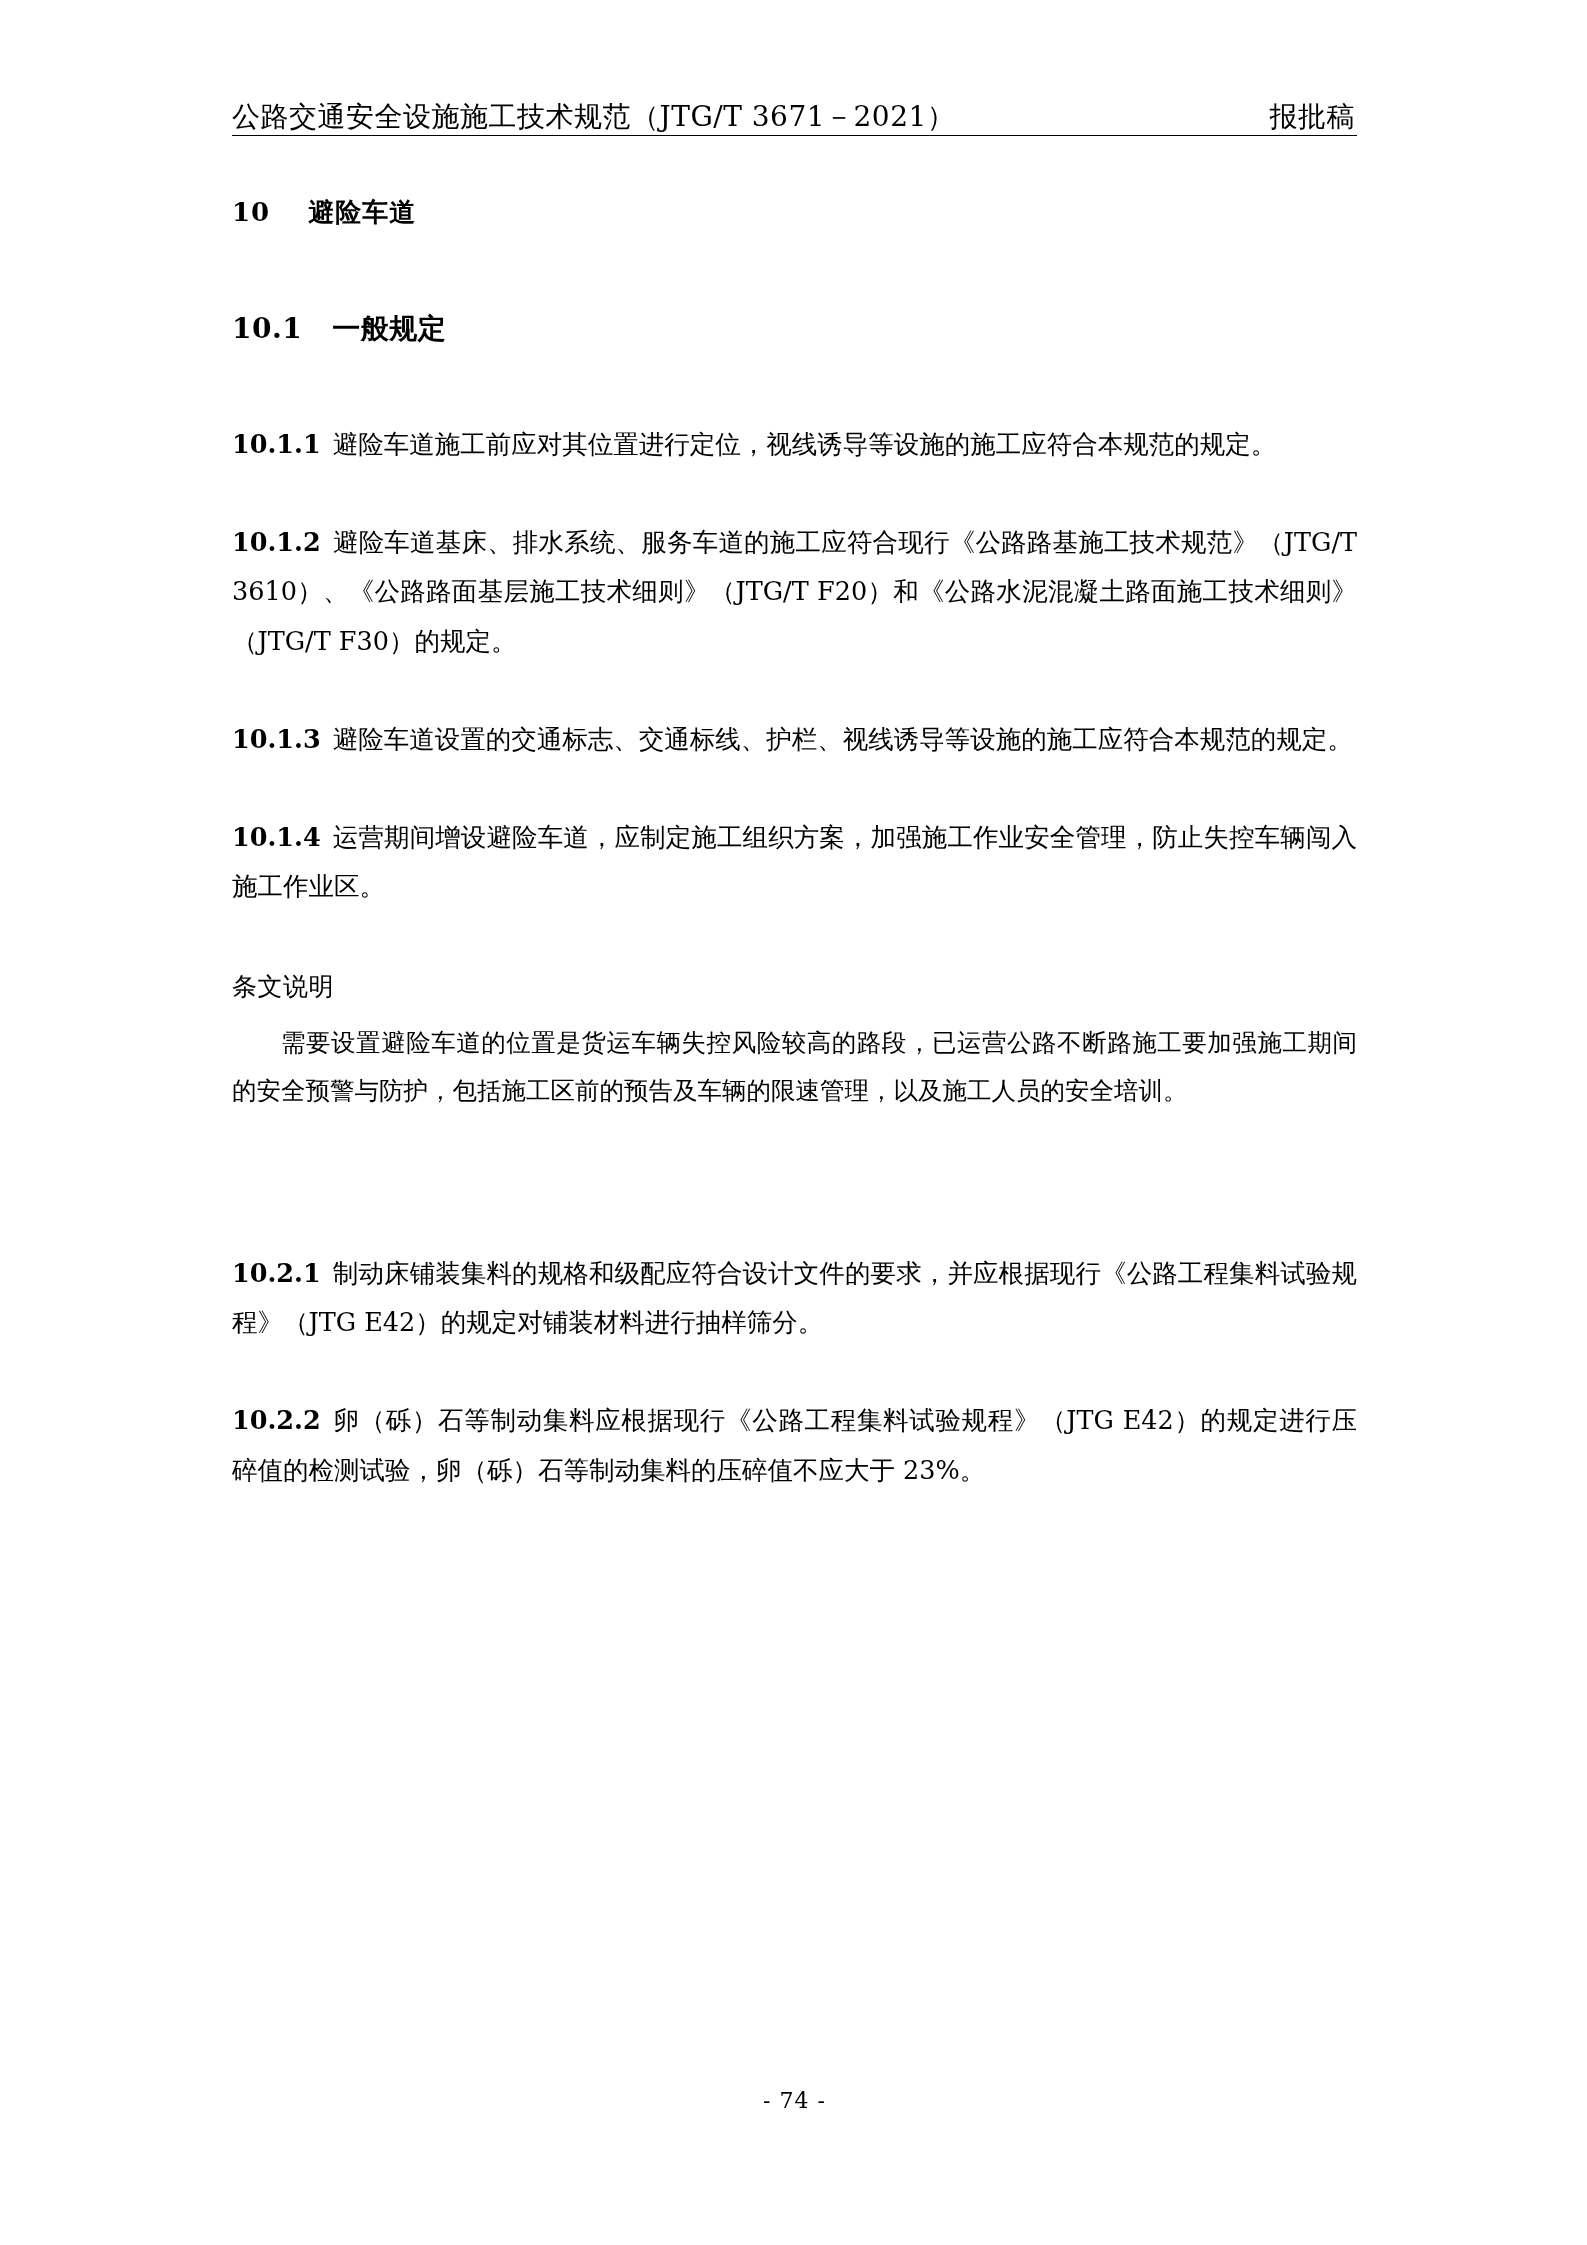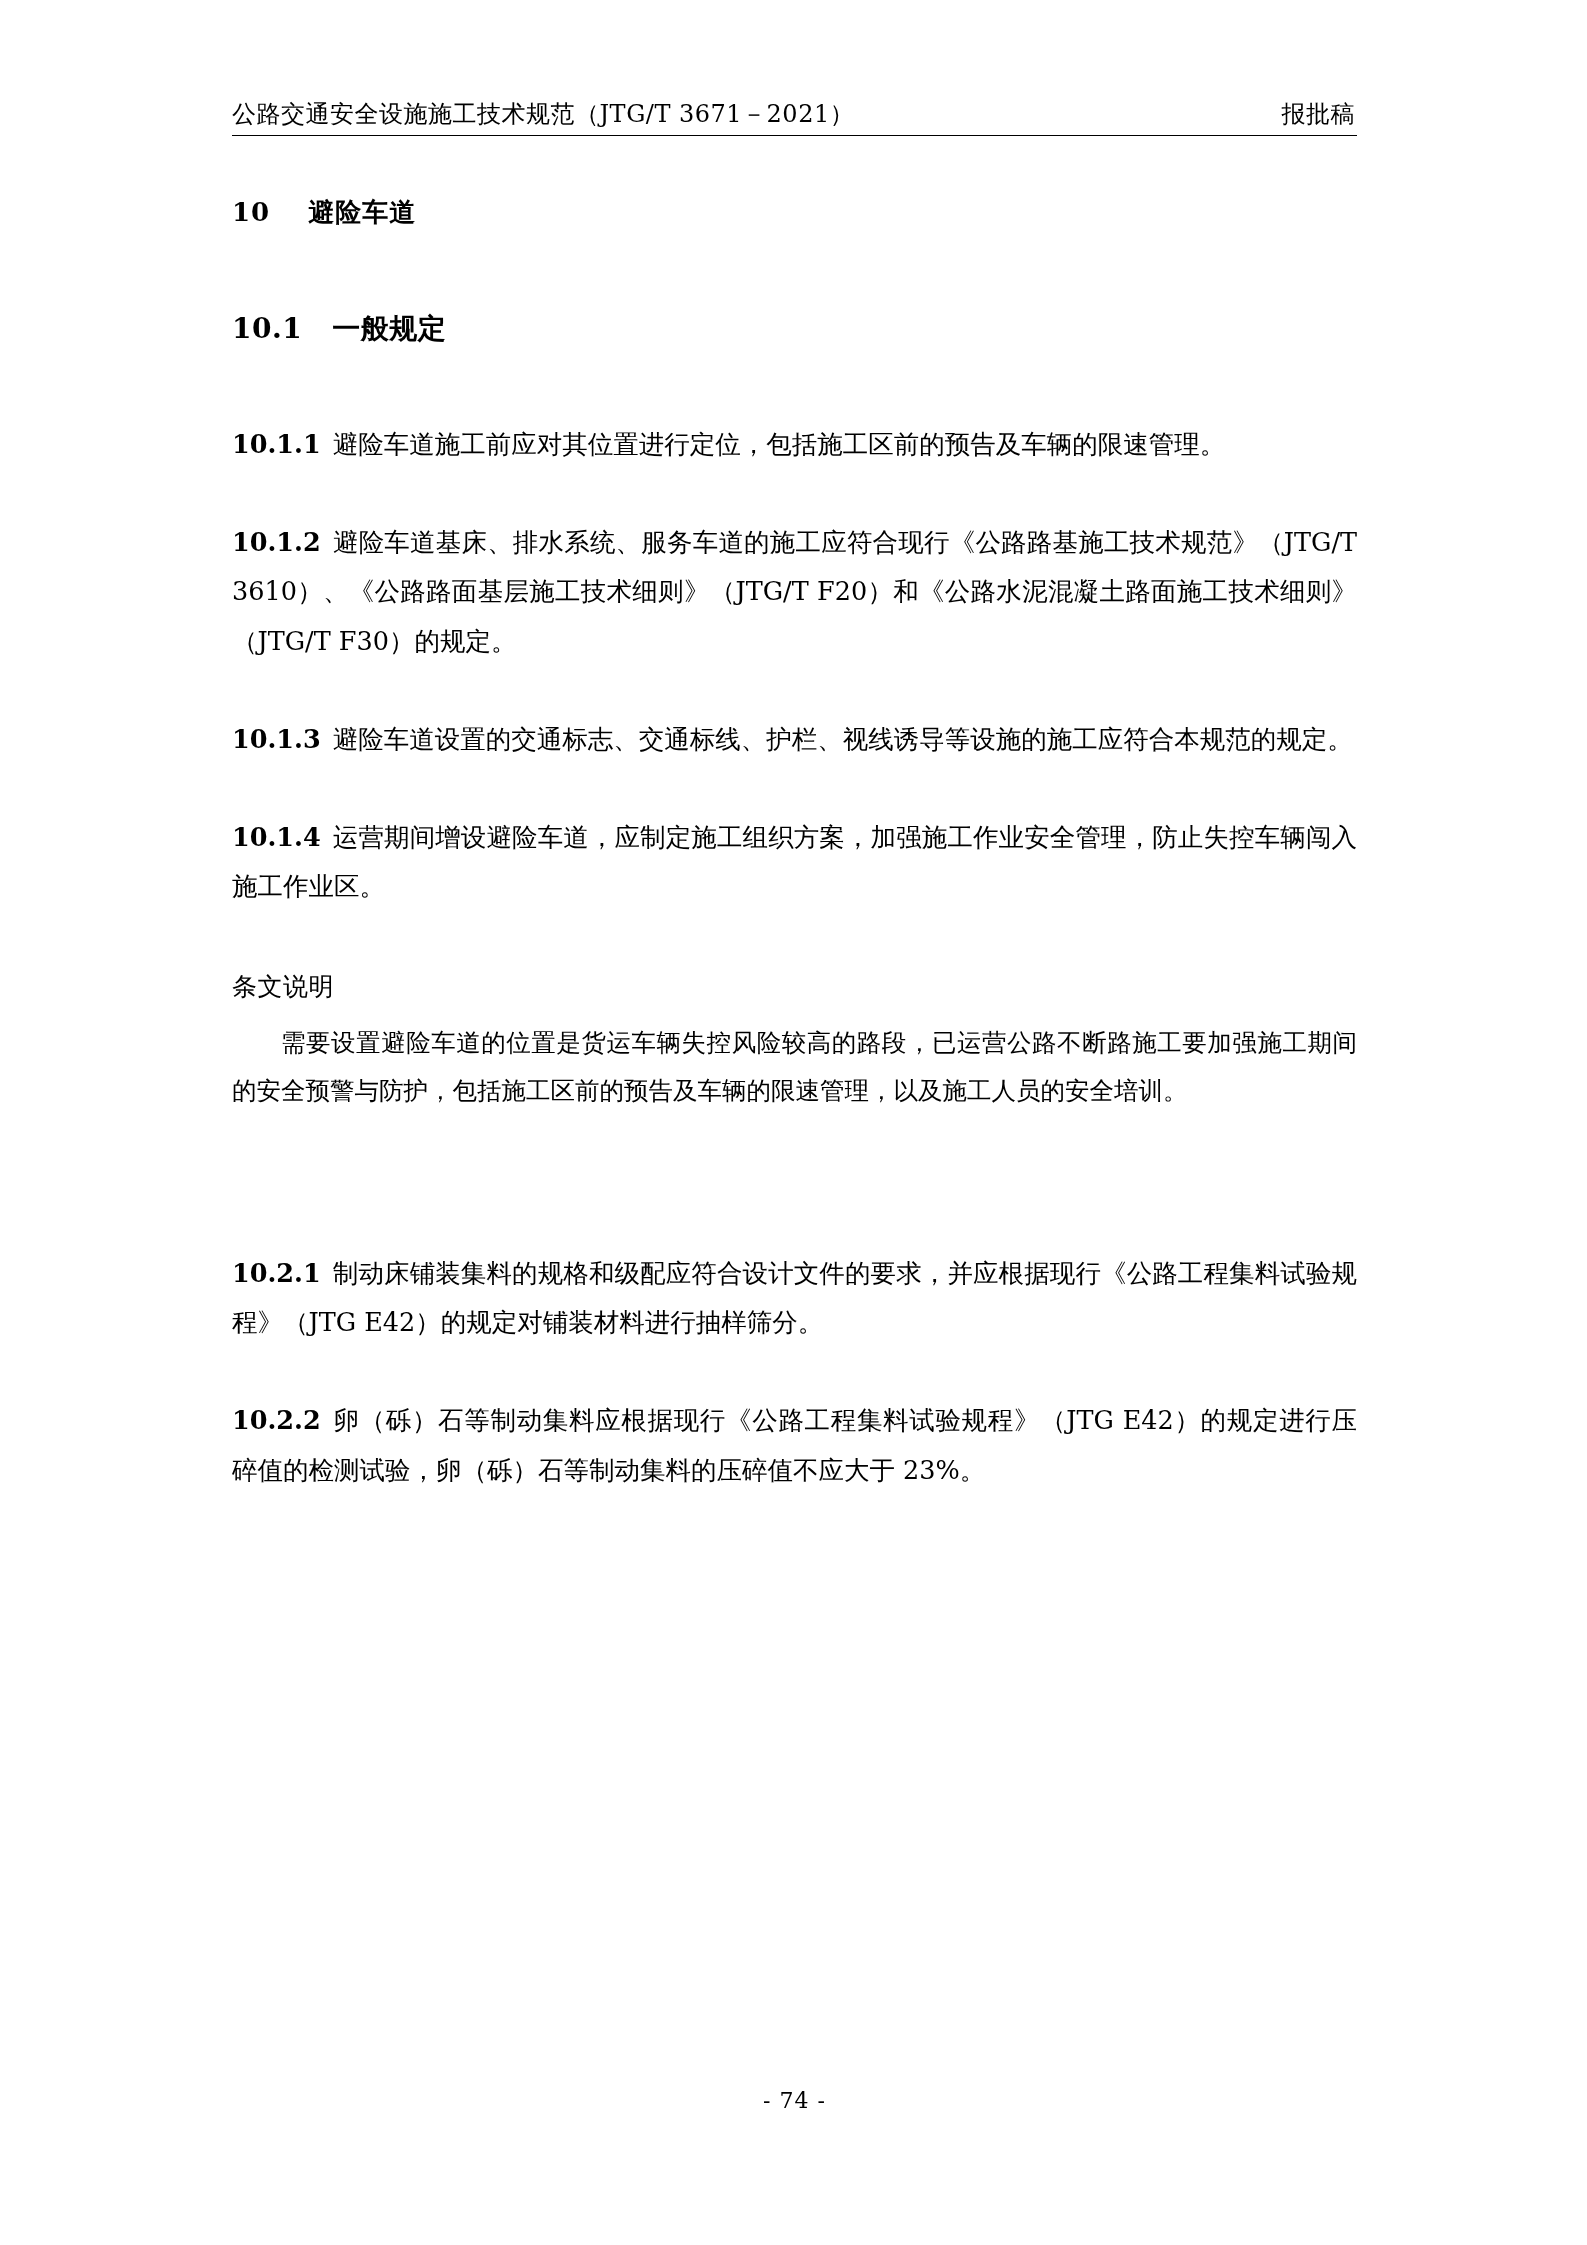--- a/index.html
+++ b/index.html
@@ -30,21 +30,21 @@
   }
   
   .header {
     position: absolute;
     top: 100px;
     left: 0;
     width: 1125px;
     display: flex;
     justify-content: space-between;
     align-items: flex-start;
-    font-size: 24px;
+    font-size: 28px;
     line-height: 1.2;
     letter-spacing: 0.5px;
   }
   .header-left {
     white-space: nowrap;
   }
   .header-right {
     white-space: nowrap;
     padding-right: 2px;
   }
@@ -150,21 +150,21 @@
 
       <div class="sp-chapter-to-section"></div>
 
       <h2 class="section">
         <span class="num">10.1</span><span>一般规定</span>
       </h2>
 
       <div class="sp-section-to-clause"></div>
 
       <p class="clause">
-        <span class="num">10.1.1</span><span>避险车道施工前应对其位置进行定位，包括施工区前的预告及车辆的限速管理。</span>
+        <span class="num">10.1.1</span><span>避险车道施工前应对其位置进行定位，视线诱导等设施的施工应符合本规范的规定。</span>
       </p>
 
       <div class="sp-clause"></div>
 
       <p class="clause">
         <span class="num">10.1.2</span><span>避险车道基床、排水系统、服务车道的施工应符合现行《公路路基施工技术规范》（JTG/T 3610）、《公路路面基层施工技术细则》（JTG/T F20）和《公路水泥混凝土路面施工技术细则》（JTG/T F30）的规定。</span>
       </p>
 
       <div class="sp-clause"></div>
 

